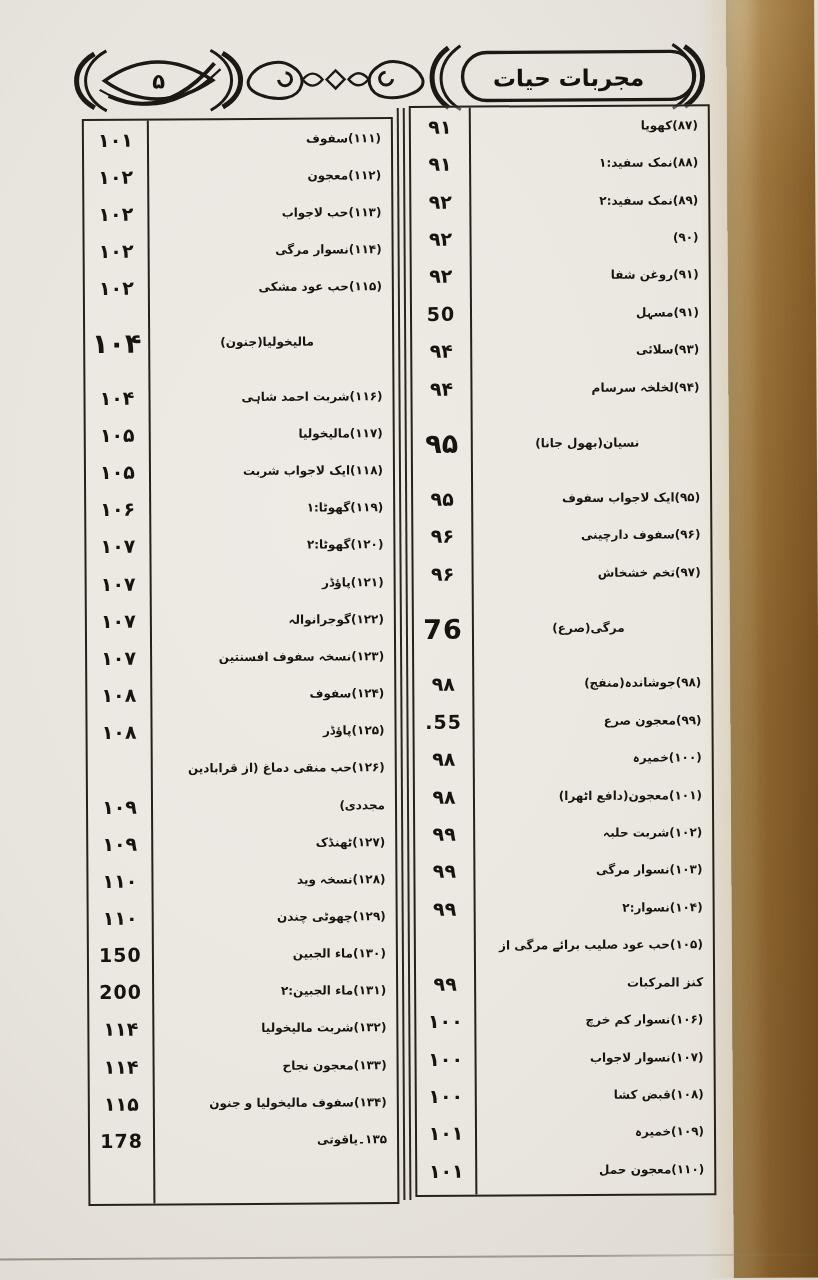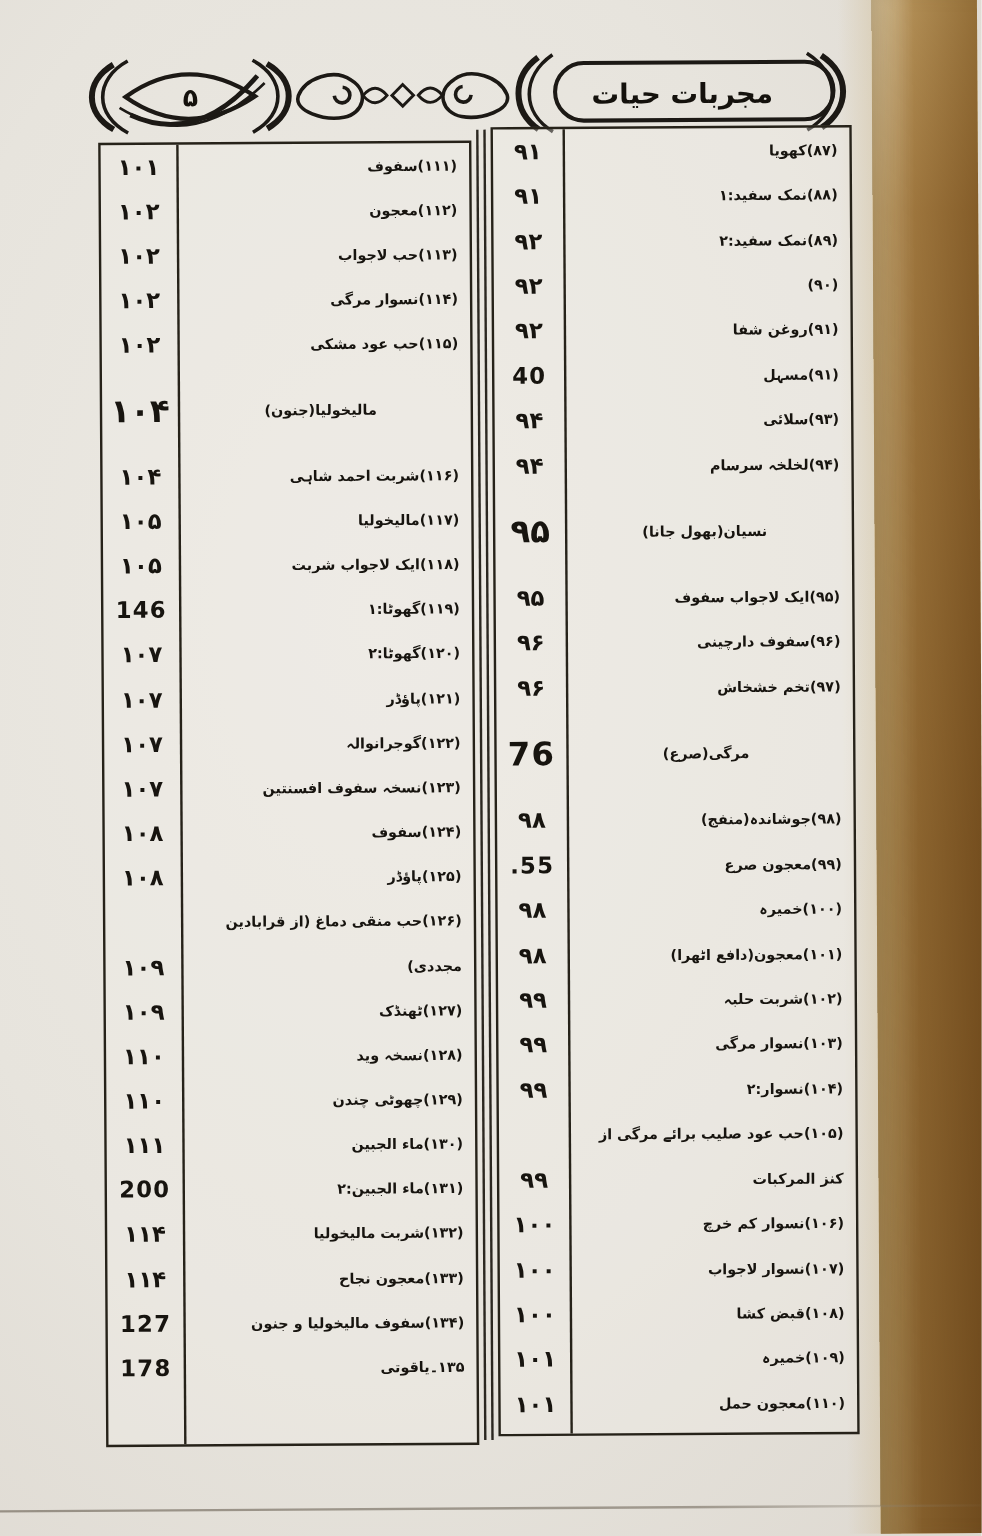--- a/index.html
+++ b/index.html
@@ -133,21 +133,21 @@
       </div>
       <div class="row entry">
         <div class="cell page">۱۰۵</div>
         <div class="cell entry" style="font-size: 12px;">(۱۱۷)مالیخولیا</div>
       </div>
       <div class="row entry">
         <div class="cell page">۱۰۵</div>
         <div class="cell entry" style="font-size: 12px;">(۱۱۸)ایک لاجواب شربت</div>
       </div>
       <div class="row entry">
-        <div class="cell page">146</div>
+        <div class="cell page">۱۰۶</div>
         <div class="cell entry" style="font-size: 12px;">(۱۱۹)گھوٹا:۱</div>
       </div>
       <div class="row entry">
         <div class="cell page">۱۰۷</div>
         <div class="cell entry" style="font-size: 12px;">(۱۲۰)گھوٹا:۲</div>
       </div>
       <div class="row entry">
         <div class="cell page">۱۰۷</div>
         <div class="cell entry" style="font-size: 12px;">(۱۲۱)پاؤڈر</div>
       </div>
@@ -181,37 +181,37 @@
       </div>
       <div class="row entry">
         <div class="cell page">۱۱۰</div>
         <div class="cell entry" style="font-size: 12px;">(۱۲۸)نسخہ وید</div>
       </div>
       <div class="row entry">
         <div class="cell page">۱۱۰</div>
         <div class="cell entry" style="font-size: 12px;">(۱۲۹)چھوٹی چندن</div>
       </div>
       <div class="row entry">
-        <div class="cell page">۱۱۱</div>
+        <div class="cell page">150</div>
         <div class="cell entry" style="font-size: 12px;">(۱۳۰)ماء الجبین</div>
       </div>
       <div class="row entry">
         <div class="cell page">200</div>
         <div class="cell entry" style="font-size: 12px;">(۱۳۱)ماء الجبین:۲</div>
       </div>
       <div class="row entry">
         <div class="cell page">۱۱۴</div>
         <div class="cell entry" style="font-size: 12px;">(۱۳۲)شربت مالیخولیا</div>
       </div>
       <div class="row entry">
         <div class="cell page">۱۱۴</div>
         <div class="cell entry" style="font-size: 12px;">(۱۳۳)معجون نجاح</div>
       </div>
       <div class="row entry">
-        <div class="cell page">127</div>
+        <div class="cell page">۱۱۵</div>
         <div class="cell entry" style="font-size: 12px;">(۱۳۴)سفوف مالیخولیا و جنون</div>
       </div>
       <div class="row entry">
         <div class="cell page">178</div>
         <div class="cell entry" style="font-size: 12px;">۱۳۵۔یاقوتی</div>
       </div>
       <div class="row tail"></div>
     </section>
 
   <div class="vline vl1"></div>
@@ -233,21 +233,21 @@
       </div>
       <div class="row entry">
         <div class="cell page">۹۲</div>
         <div class="cell entry" style="font-size: 12px;">(۹۰)</div>
       </div>
       <div class="row entry">
         <div class="cell page">۹۲</div>
         <div class="cell entry" style="font-size: 12px;">(۹۱)روغن شفا</div>
       </div>
       <div class="row entry">
-        <div class="cell page">40</div>
+        <div class="cell page">50</div>
         <div class="cell entry" style="font-size: 12px;">(۹۱)مسہل</div>
       </div>
       <div class="row entry">
         <div class="cell page">۹۴</div>
         <div class="cell entry" style="font-size: 12px;">(۹۳)سلائی</div>
       </div>
       <div class="row entry">
         <div class="cell page">۹۴</div>
         <div class="cell entry" style="font-size: 12px;">(۹۴)لخلخہ سرسام</div>
       </div>

